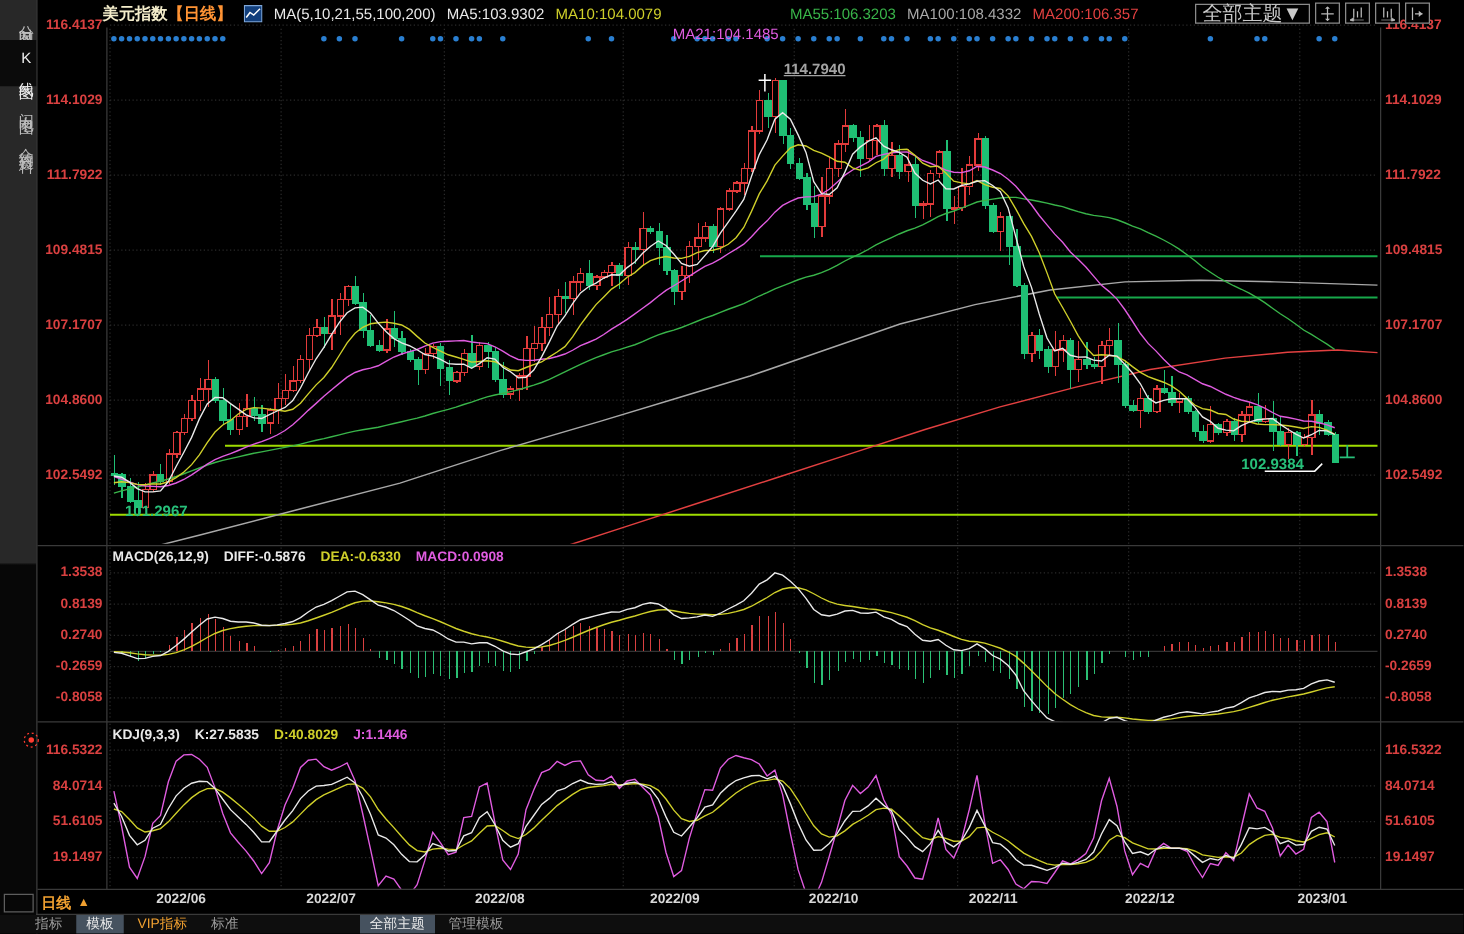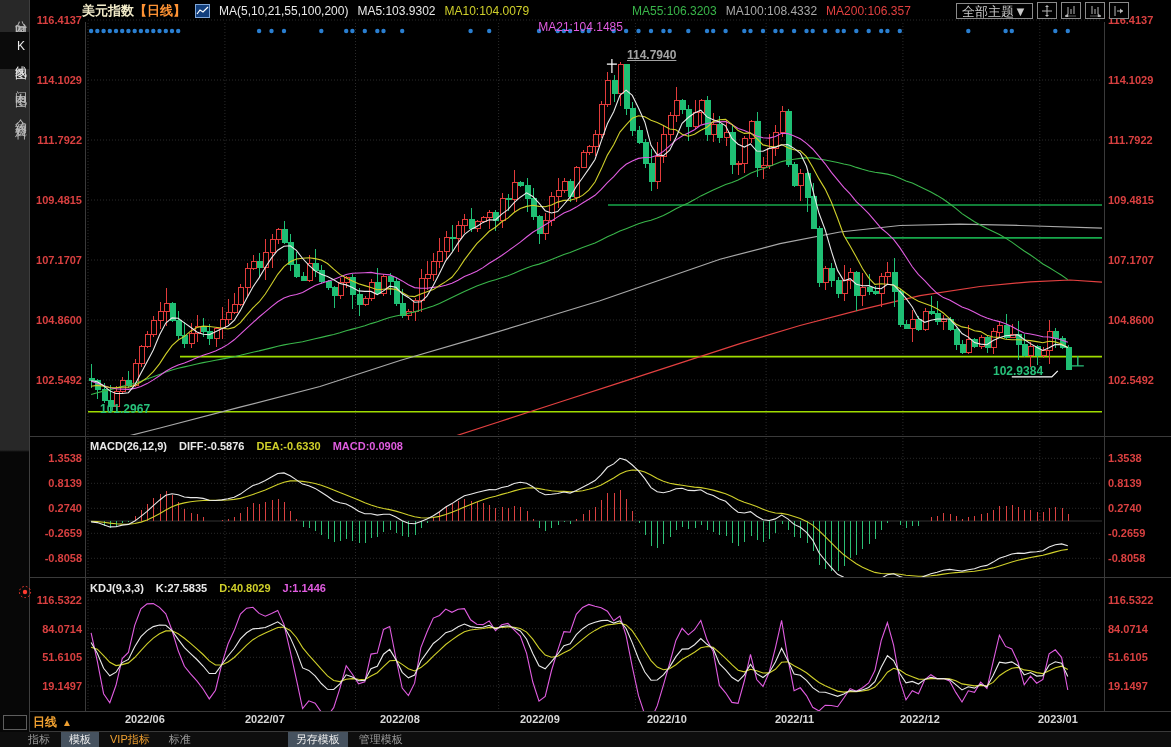--- a/index.html
+++ b/index.html
@@ -15,21 +15,21 @@
   
   .hdr{position:absolute;left:82px;top:0;height:22px;display:flex;align-items:center;gap:9px;
        font-size:12px;white-space:nowrap;z-index:7;}
   .sym{color:#f3ecca;font-weight:700;font-size:13px;}
   .ptag{color:#ff9334;font-weight:700;font-size:13px;margin-top:17px;}
   .map{color:#e9e9e9;}
   .c5{color:var(--ma5);} .c10{color:var(--ma10);} .c21{color:var(--ma21);margin-top:32px;}
   .c55{color:var(--ma55);} .c100{color:var(--ma100);} .c200{color:var(--ma200);}
   .micon{display:inline-flex;}
   .toolbar{position:absolute;top:2px;left:956px;display:flex;gap:4px;z-index:8;align-items:center;}
-  .tbtn{background:#000;border:1px solid #8a8a8a;color:#c9c9c9;font-size:13px;height:16px;
+  .tbtn{background:#000;border:1px solid #8a8a8a;color:#c9c9c9;font-size:16px;height:16px;
         line-height:15px;padding:0 5px;font-family:inherit;cursor:pointer;}
   .ibtn{width:20px;height:17px;border:1px solid #8a8a8a;background:#000;display:flex;
         align-items:center;justify-content:center;padding:0;cursor:pointer;}
   
   .axlbl{position:absolute;font-size:11px;font-weight:700;color:var(--axis);
          transform:translateY(-50%);z-index:5;white-space:nowrap;}
   .month{position:absolute;top:719px;transform:translateY(-50%);font-size:11px;font-weight:700;
          color:#d8d8d8;z-index:5;white-space:nowrap;}
   
   .panelhdr{position:absolute;font-size:11px;font-weight:700;display:flex;gap:12px;z-index:6;white-space:nowrap;}
@@ -812,21 +812,21 @@
   </div>
   <div class="blbox"></div>
 
   <div class="tabbar">
     <div class="tab">指标</div>
     <div class="tab active">模板</div>
     <div class="tab vip">VIP指标</div>
     <div class="tab">标准</div>
     <div class="tab mono">MACD</div>
     <div class="tab mono">BOLL</div>
-    <div class="tab active">另存模板</div>
+    <div class="tab active">全部主题</div>
     <div class="tab">管理模板</div>
   </div>
 
   <div class="divider" style="left:30px;top:436px;width:1141px;height:1px;"></div>
   <div class="divider" style="left:30px;top:577px;width:1141px;height:1px;"></div>
   <div class="divider" style="left:30px;top:711px;width:1141px;height:1px;"></div>
   <div class="divider" style="left:0px;top:731px;width:1171px;height:1px;"></div>
   <div class="divider" style="left:85px;top:22px;width:1px;height:690px;"></div>
   <div class="divider" style="left:1104px;top:22px;width:1px;height:690px;"></div>
 </div>

